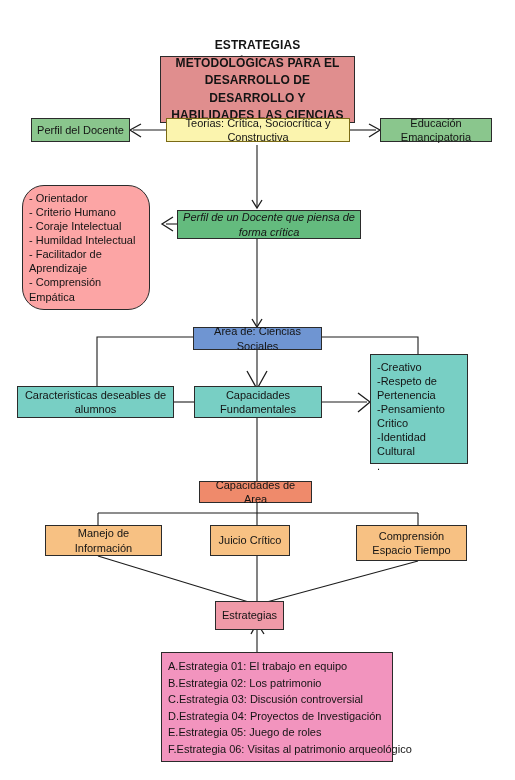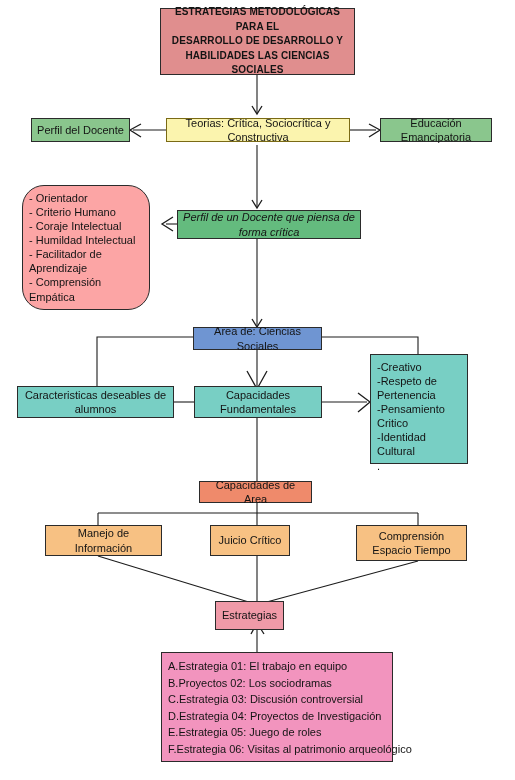--- a/index.html
+++ b/index.html
@@ -34,24 +34,25 @@
     text-align: left;
     padding: 5px 6px;
   }
   .node.listbox .line {
     white-space: nowrap;
   }
   .node.listbox.wrapy .line {
     white-space: normal;
   }
   .title-box {
-    font-size: 10px;
+    font-size: 12px;
     font-weight: 600;
     letter-spacing: 0.1px;
     line-height: 1.45;
+    margin-top: 48px;
   }
   svg.edges {
     position: absolute;
     left: 0;
     top: 0;
     width: 515px;
     height: 780px;
     z-index: 1;
   }
   .ln {
@@ -186,20 +187,20 @@
   <div class="node" style="left:348px; top:525px; width:111px; height:36px; background:#f7c183;margin-left:8px;">
     <span>Comprensión Espacio Tiempo</span>
   </div>
 
   <div class="node" style="left:215px; top:601px; width:69px; height:29px; background:#f09aa8;">
     <span>Estrategias</span>
   </div>
 
   <div class="node listbox" style="left:161px; top:652px; width:232px; height:110px; background:#f294be; line-height:1.5;">
     <div class="line">A.Estrategia 01: El trabajo en equipo</div>
-    <div class="line">B.Proyectos 02: Los sociodramas</div>
+    <div class="line">B.Estrategia 02: Los patrimonio</div>
     <div class="line">C.Estrategia 03: Discusión controversial</div>
     <div class="line">D.Estrategia 04: Proyectos de Investigación</div>
     <div class="line">E.Estrategia 05: Juego de roles</div>
     <div class="line">F.Estrategia 06: Visitas al patrimonio arqueológico</div>
   </div>
 
 </div>
 
 </body></html>

